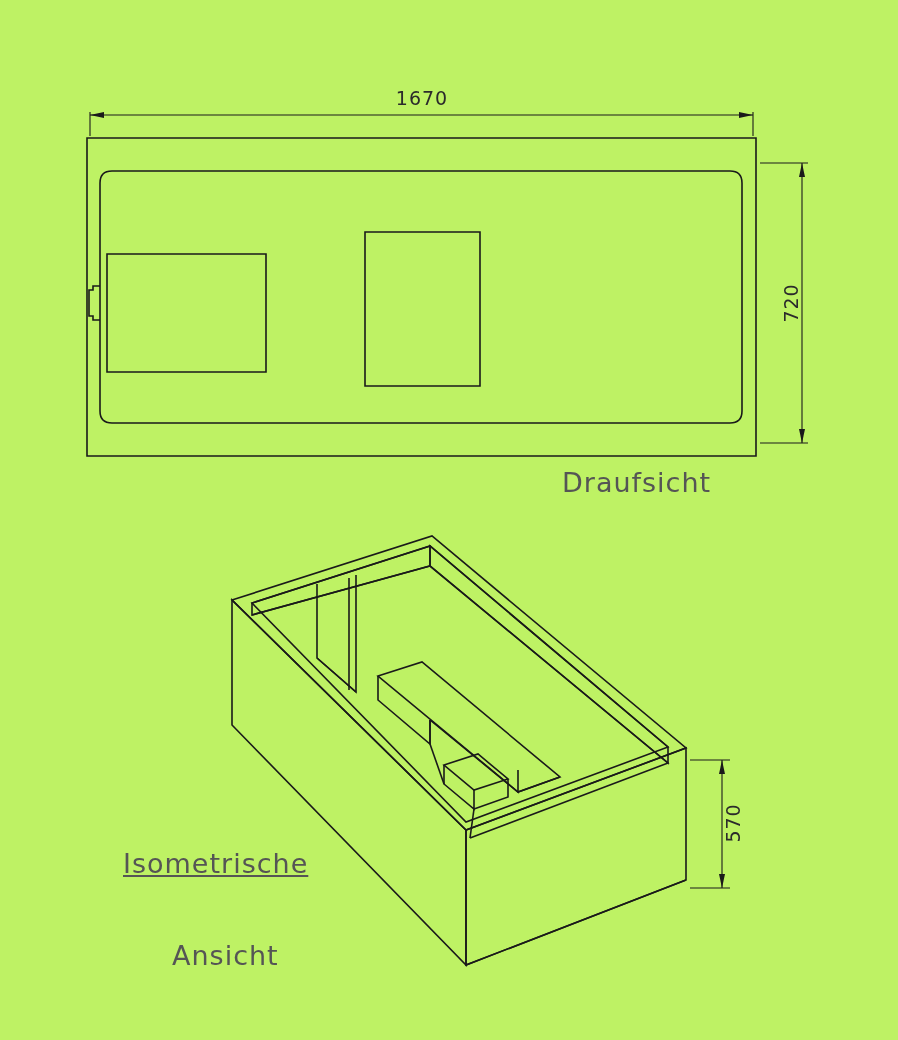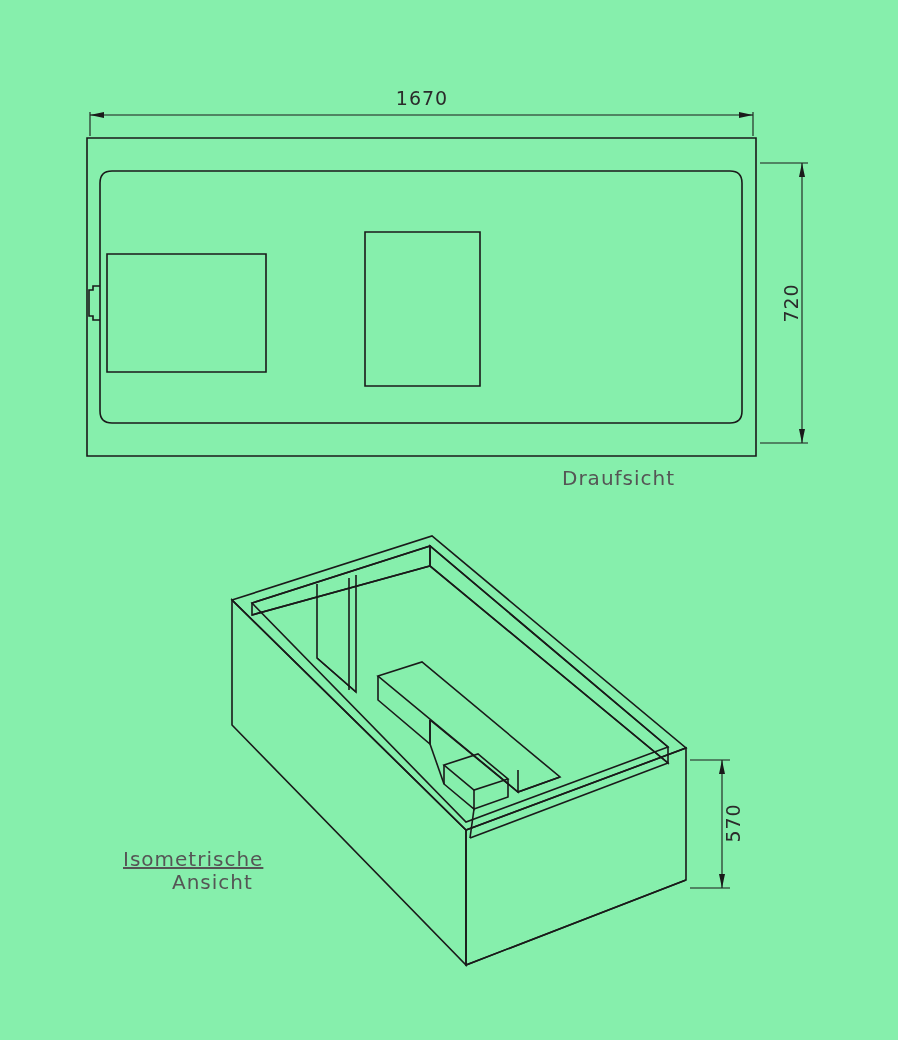--- a/index.html
+++ b/index.html
@@ -7,21 +7,21 @@
     padding: 0;
     background: #ffffff;
   }
   body {
     font-family: "DejaVu Sans", sans-serif;
   }
   #sheet {
     position: relative;
     width: 898px;
     height: 1040px;
-    background: #86efac;
+    background: #bef264;
     overflow: hidden;
   }
   #sheet svg {
     position: absolute;
     top: 0;
     left: 0;
     width: 898px;
     height: 1040px;
   }
   .lbl {
@@ -30,21 +30,21 @@
     font-family: "DejaVu Sans", sans-serif;
     white-space: pre;
     line-height: 1.15;
   }
   .dim-text {
     font-size: 19px;
     letter-spacing: 1px;
     color: #2b2b2b;
   }
   .view-title {
-    font-size: 20px;
+    font-size: 27px;
     letter-spacing: 1px;
     color: #555555;
   }
   .rot90 {
     transform: rotate(-90deg);
     transform-origin: 50% 50%;
   }
   .center {
     text-align: center;
   }
@@ -160,15 +160,15 @@
   <div class="lbl dim-text center" style="left: 372px; top: 88px; width: 100px;">1670</div>
 
   <div class="lbl dim-text rot90 center" style="left: 742px; top: 292px; width: 100px;">720</div>
 
   <div class="lbl dim-text rot90 center" style="left: 684px; top: 812px; width: 100px;">570</div>
 
   <div class="lbl view-title" style="left: 562px; top: 467px;">Draufsicht</div>
 
   <div class="lbl view-title" style="left: 123px; top: 848px; text-decoration: underline;">Isometrische</div>
 
-  <div class="lbl view-title" style="left: 172px; top: 871px;">Ansicht</div>
+  <div class="lbl view-title" style="left: 172px; top: 940px;">Ansicht</div>
 
 </div>
 
 </body></html>

